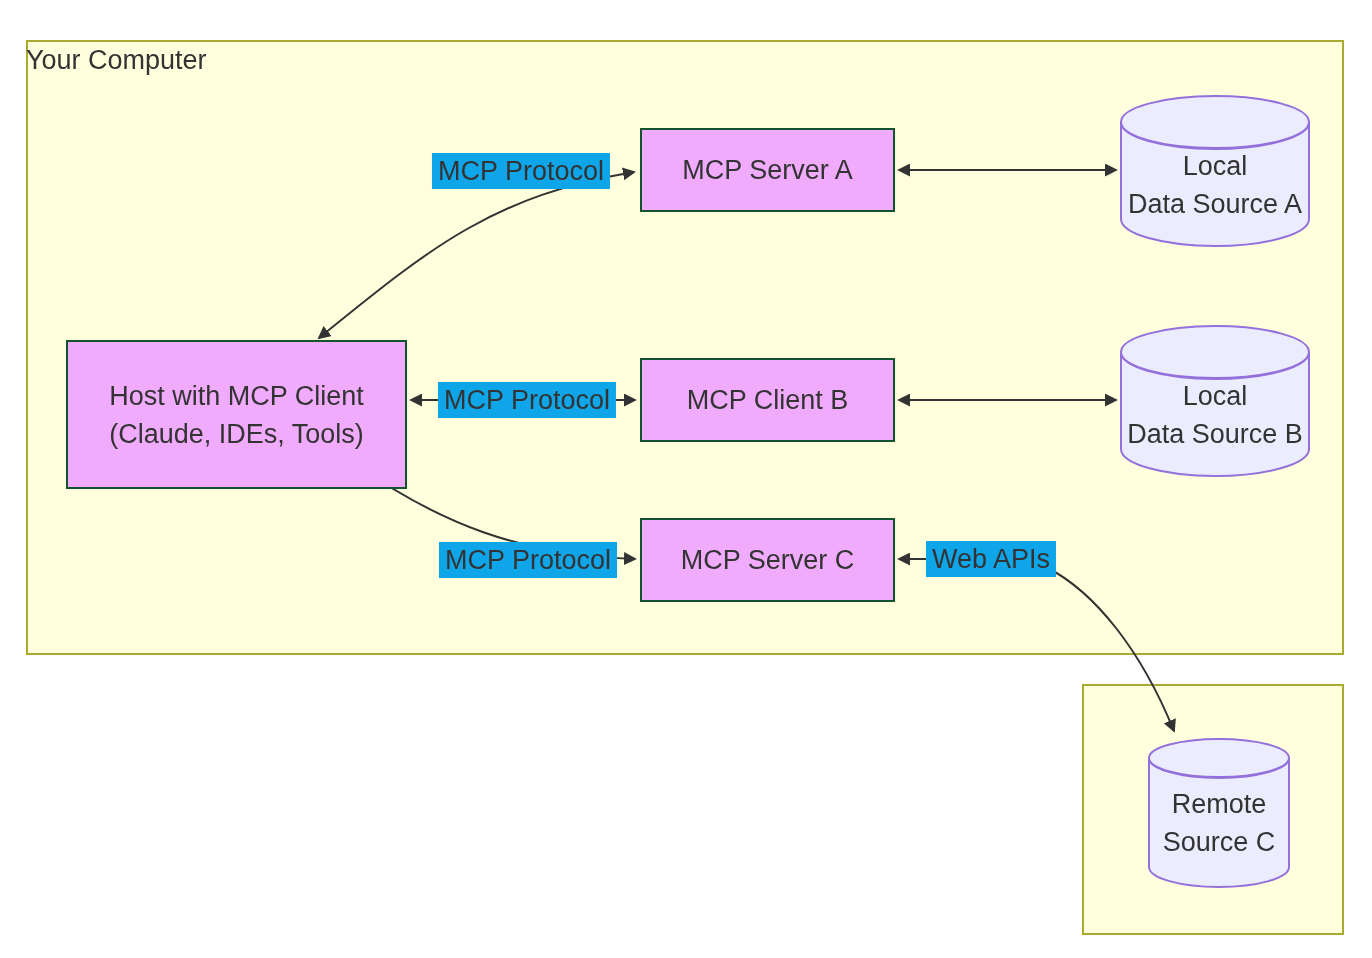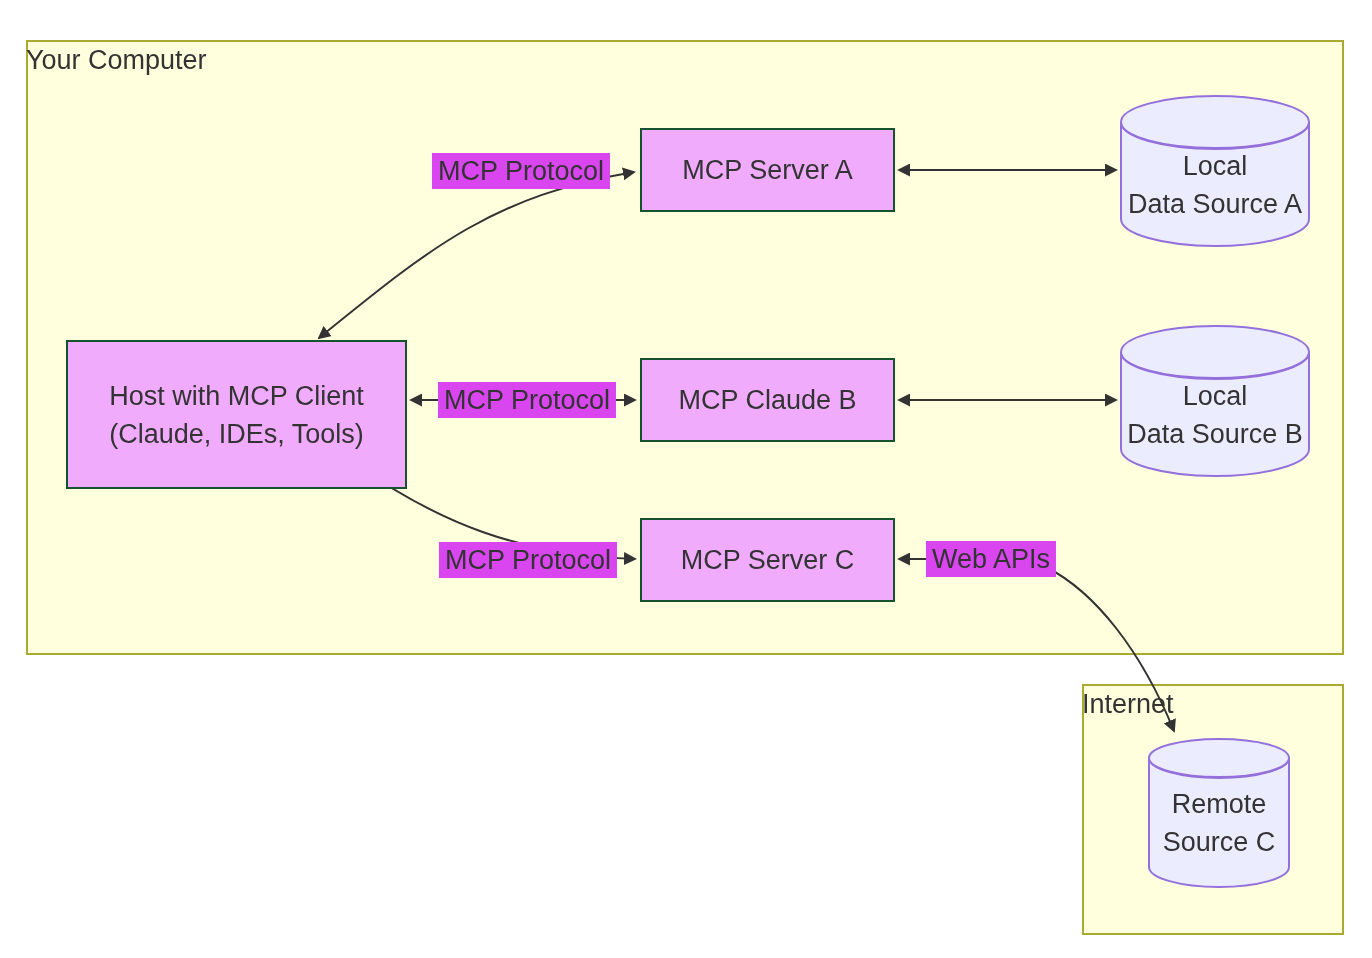--- a/index.html
+++ b/index.html
@@ -21,34 +21,33 @@
   }
   
   .cyl{position:absolute;z-index:10;}
   .cyl svg{display:block;}
   .cyl-text{
     position:absolute;display:flex;flex-direction:column;align-items:center;justify-content:center;
     font-size:27px;line-height:38px;text-align:right;z-index:11;
   }
   
   .edge-label{
-    position:absolute;transform:translate(-50%,-50%);background:#d946ef;
+    position:absolute;transform:translate(-50%,-50%);background:#0ea5e9;
     padding:2px 6px;font-size:27px;line-height:32px;white-space:nowrap;z-index:12;color:#333333;
   }
 </style>
 </head>
 <body>
 
 <div class="stage">
 
   <div class="cluster" style="left:26px;top:40px;width:1318px;height:615px;"></div>
   <div class="cluster-title" style="left:26px;top:45px;width:1318px;">Your Computer</div>
 
   <div class="cluster" style="left:1082px;top:684px;width:262px;height:251px;"></div>
-  <div class="cluster-title" style="left:1082px;top:689px;width:262px;">Internet</div>
 
   <svg class="edges" width="1372" height="958" viewBox="0 0 1372 958">
     <defs>
       <marker id="arrow" viewBox="0 0 10 10" refX="8.5" refY="5" markerWidth="6.5" markerHeight="6.5" orient="auto-start-reverse">
         <path d="M 0 0 L 10 5 L 0 10 z" fill="#333333"></path>
       </marker>
     </defs>
     <path class="edge-path" d="M 319,338 C 430,248 492,196 634,172" marker-start="url(#arrow)" marker-end="url(#arrow)"></path>
     <path class="edge-path" d="M 411,400 L 635,400" marker-start="url(#arrow)" marker-end="url(#arrow)"></path>
     <path class="edge-path" d="M 352,462 C 440,524 520,555 635,559" marker-start="url(#arrow)" marker-end="url(#arrow)"></path>
@@ -61,21 +60,21 @@
   <div class="node" style="left:66px;top:340px;width:341px;height:149px;">
     <div>Host with MCP Client</div>
     <div>(Claude, IDEs, Tools)</div>
   </div>
 
   <div class="node" style="left:640px;top:128px;width:255px;height:84px;">
     <div>MCP Server A</div>
   </div>
 
   <div class="node" style="left:640px;top:358px;width:255px;height:84px;">
-    <div>MCP Claude B</div>
+    <div>MCP Client B</div>
   </div>
 
   <div class="node" style="left:640px;top:518px;width:255px;height:84px;">
     <div>MCP Server C</div>
   </div>
 
   <div class="cyl" style="left:1120px;top:95px;">
     <svg width="190" height="152" viewBox="0 0 190 152">
       <path d="M 1,27 L 1,124 A 94 27 0 0 0 189,124 L 189,27 A 94 27 0 0 1 1,27 Z" fill="#ECECFF" stroke="#9370DB" stroke-width="2"></path>
       <ellipse cx="95" cy="27" rx="94" ry="26" fill="#ECECFF" stroke="#9370DB" stroke-width="2"></ellipse>

